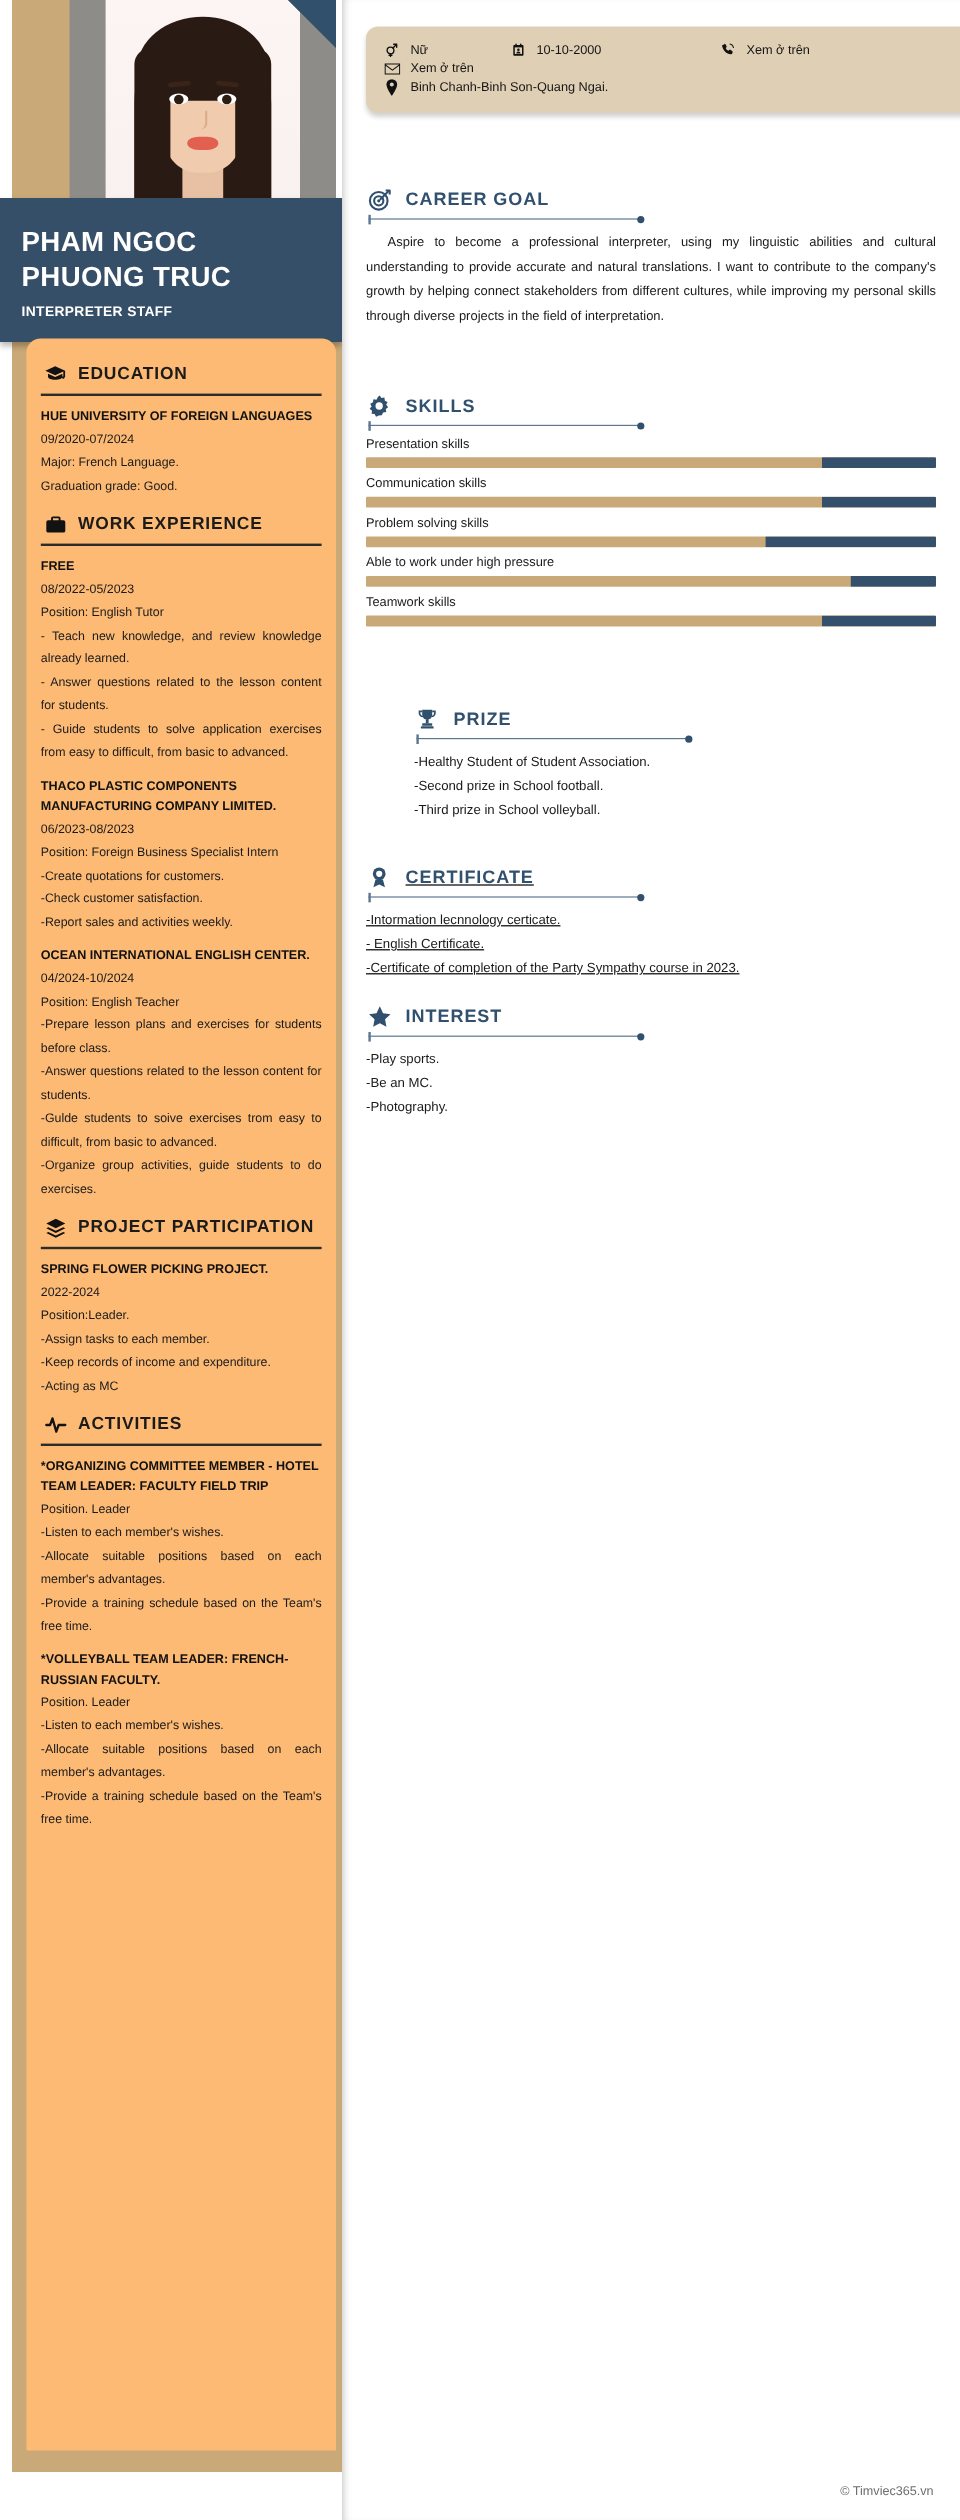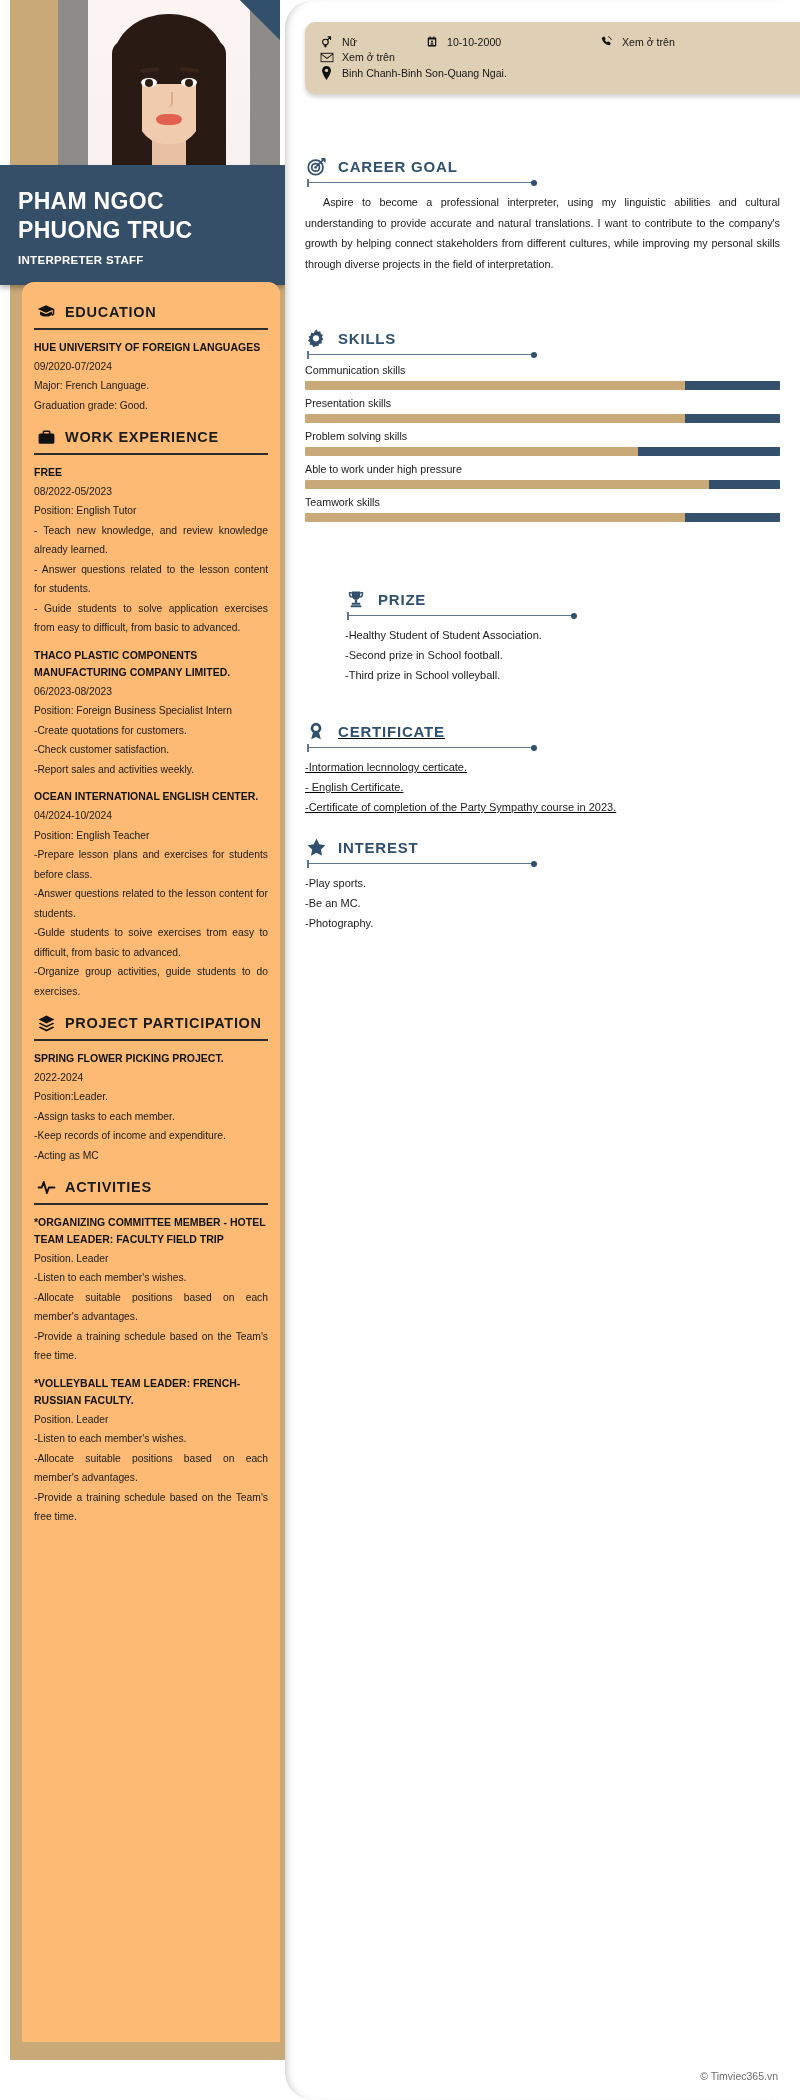--- a/index.html
+++ b/index.html
@@ -180,21 +180,20 @@
   }
   .line.just { text-align: justify; }
 
   
   .right-col {
     position: absolute;
     left: 285px; top: 0;
     width: 515px; height: 2100px;
     background: #ffffff;
     box-shadow: inset 6px 0 8px -6px rgba(0,0,0,0.30);
-    border-radius: 28px;
   }
   .contact-box {
     position: absolute;
     left: 20px; top: 22px;
     width: 500px;
     background: #dfcfb4;
     border-radius: 10px 0 0 10px;
     padding: 10px 14px 11px 14px;
     box-shadow: 0 3px 4px rgba(0,0,0,0.18);
   }
@@ -491,27 +490,27 @@
         <svg width="21" height="21" viewBox="0 0 24 24">
             <path fill="#30506e" d="M12 1.8l1.5 2.5 2.9-.5.4 2.9 2.6 1.4-1.3 2.6 1.9 2.2-2.3 1.8.4 2.9-2.9.3-1.3 2.6L11 20.8l-2.6 1.3-1.3-2.6-2.9-.3.4-2.9-2.3-1.8 1.9-2.2L2.9 9.7l2.6-1.4.4-2.9 2.9.5L10.3 3z"></path>
             <circle cx="11.4" cy="11.8" r="3.5" fill="#ffffff"></circle>
           </svg>
       </span>
       <span class="r-title">SKILLS</span>
     </div>
     <div class="r-rule"></div>
 
     <div class="skill-item">
-      <div class="skill-label">Communication skills</div>
+      <div class="skill-label">Presentation skills</div>
       <div class="skill-track">
         <div class="skill-fill" style="width:20%"></div>
       </div>
     </div>
     <div class="skill-item">
-      <div class="skill-label">Presentation skills</div>
+      <div class="skill-label">Communication skills</div>
       <div class="skill-track">
         <div class="skill-fill" style="width:20%"></div>
       </div>
     </div>
     <div class="skill-item">
       <div class="skill-label">Problem solving skills</div>
       <div class="skill-track">
         <div class="skill-fill" style="width:30%"></div>
       </div>
     </div>

